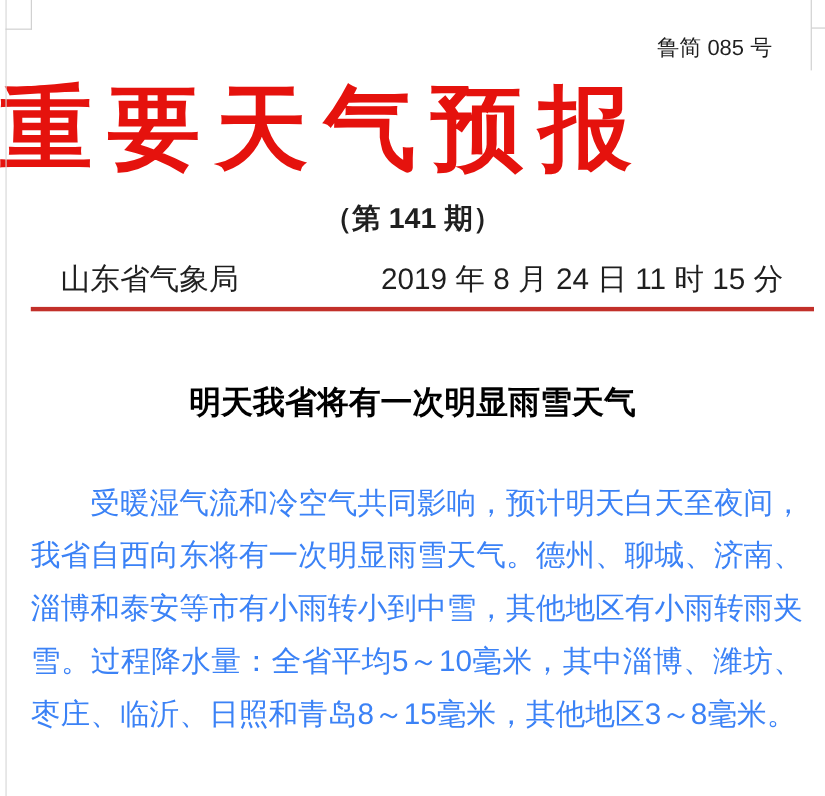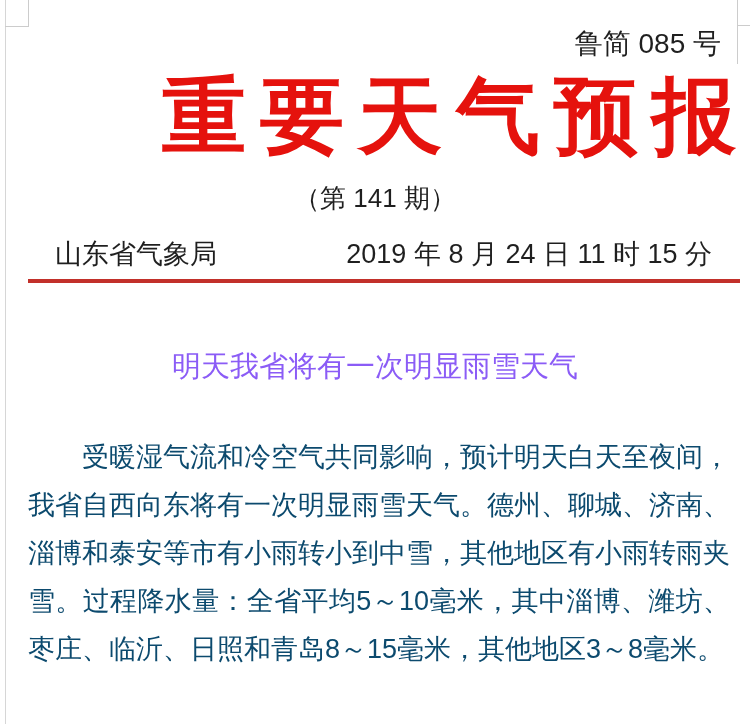--- a/index.html
+++ b/index.html
@@ -37,69 +37,70 @@
     border-left: 1px solid #cccccc;
   }
   .corner-mark-top-right-tick {
     position: absolute;
     right: 0; top: 25px;
     width: 12px; height: 0;
     border-top: 1px solid #cccccc;
   }
   .doc-number {
     text-align: right;
-    padding: 30px 29px 0 0;
-    font-size: 28px;
+    padding: 30px 48px 0 0;
+    font-size: 20px;
     line-height: 28px;
     color: #1f1f1f;
   }
   .title {
     margin-top: 8px;
-    text-align: right;
+    text-align: left;
     font-size: 84px;
     line-height: 100px;
     font-weight: 700;
     letter-spacing: 14px;
     color: #e5120d;
     white-space: nowrap;
   }
   .issue {
     margin-top: 16px;
     text-align: center;
     font-size: 26px;
     line-height: 32px;
+    font-weight: bold;
   }
   .meta-row {
     display: flex;
     justify-content: space-between;
     align-items: flex-start;
     margin: 24px 38px 0 55px;
     font-size: 27px;
     line-height: 32px;
   }
   .divider {
     height: 4px;
     background: #c2302a;
     margin: 9px 10px 0 28px;
   }
   .headline {
     margin-top: 66px;
     text-align: center;
     font-size: 29px;
     line-height: 34px;
-    font-weight: 400;
-    color: #8b5cf6;
+    font-weight: 700;
+    color: #000000;
   }
   .body-text {
     margin: 50px 20px 0 28px;
     font-size: 27px;
     line-height: 48px;
     text-align: justify;
     text-indent: 2em;
-    color: #0c4a6e;
+    color: #3b82f6;
   }
 </style>
 </head>
 <body>
 
 <div class="page">
 
   <div class="edge-line-left"></div>
   <div class="corner-mark-top-left"></div>
   <div class="corner-mark-top-right"></div>

